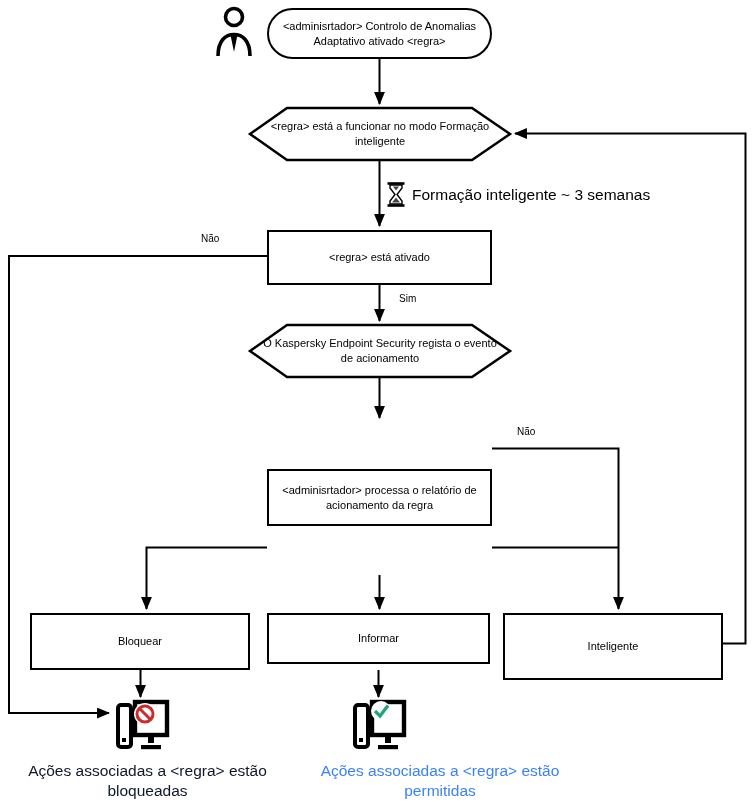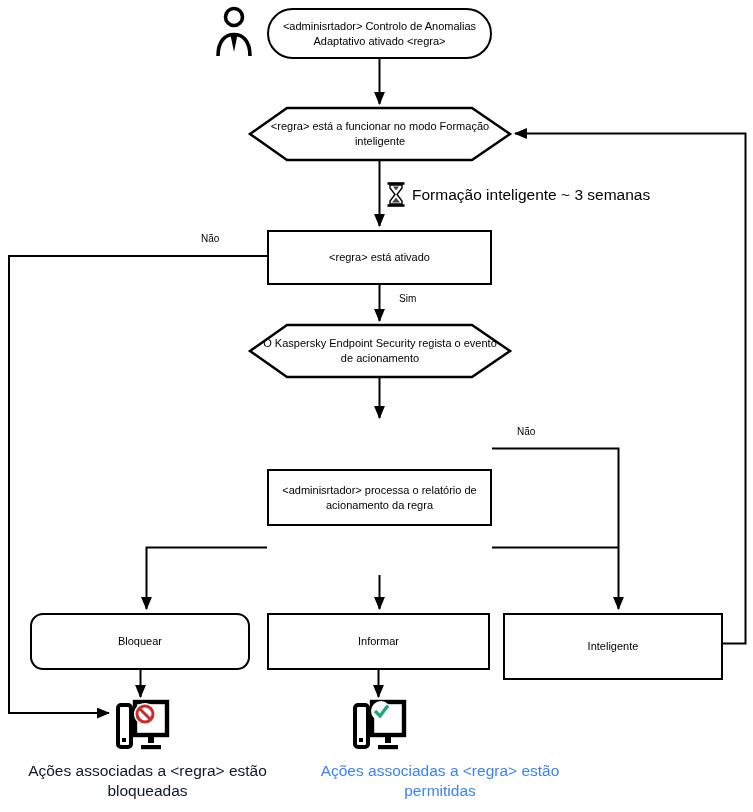--- a/index.html
+++ b/index.html
@@ -98,24 +98,24 @@
   <div class="edge-label" style="left:201px;top:230px;">Não</div>
   <div class="edge-label" style="left:399px;top:290px;">Sim</div>
   <div class="edge-label" style="left:517px;top:423px;">Não</div>
   <div class="edge-label" style="left:399px;top:481px;">Sim</div>
 
   <div class="node" style="left:267px;top:421px;width:225px;height:57px;margin-top:48px;">
     <span class="inner" style="width:200px;">&lt;adminisrtador&gt; processa o relatório de acionamento da regra</span>
   </div>
 
 
-  <div class="node action" style="left:30px;top:613px;width:220px;height:57px;border-radius:13px;">
+  <div class="node action" style="left:30px;top:613px;width:220px;height:57px;">
     <span class="inner">Bloquear</span>
   </div>
-  <div class="node action" style="left:267px;top:613px;width:223px;height:57px;">
+  <div class="node action" style="left:267px;top:613px;width:223px;height:51px;">
     <span class="inner">Informar</span>
   </div>
   <div class="node action" style="left:503px;top:613px;width:220px;height:67px;">
     <span class="inner">Inteligente</span>
   </div>
 
   <div class="iconbox" style="left:114px;top:699px;width:56px;height:55px;">
     <svg width="56" height="55" viewBox="0 0 56 55">
       <rect x="4" y="6" width="13" height="42" rx="3" fill="#fff" stroke="#000" stroke-width="4"></rect>
       <rect x="8" y="39" width="4" height="4" fill="#000"></rect>

